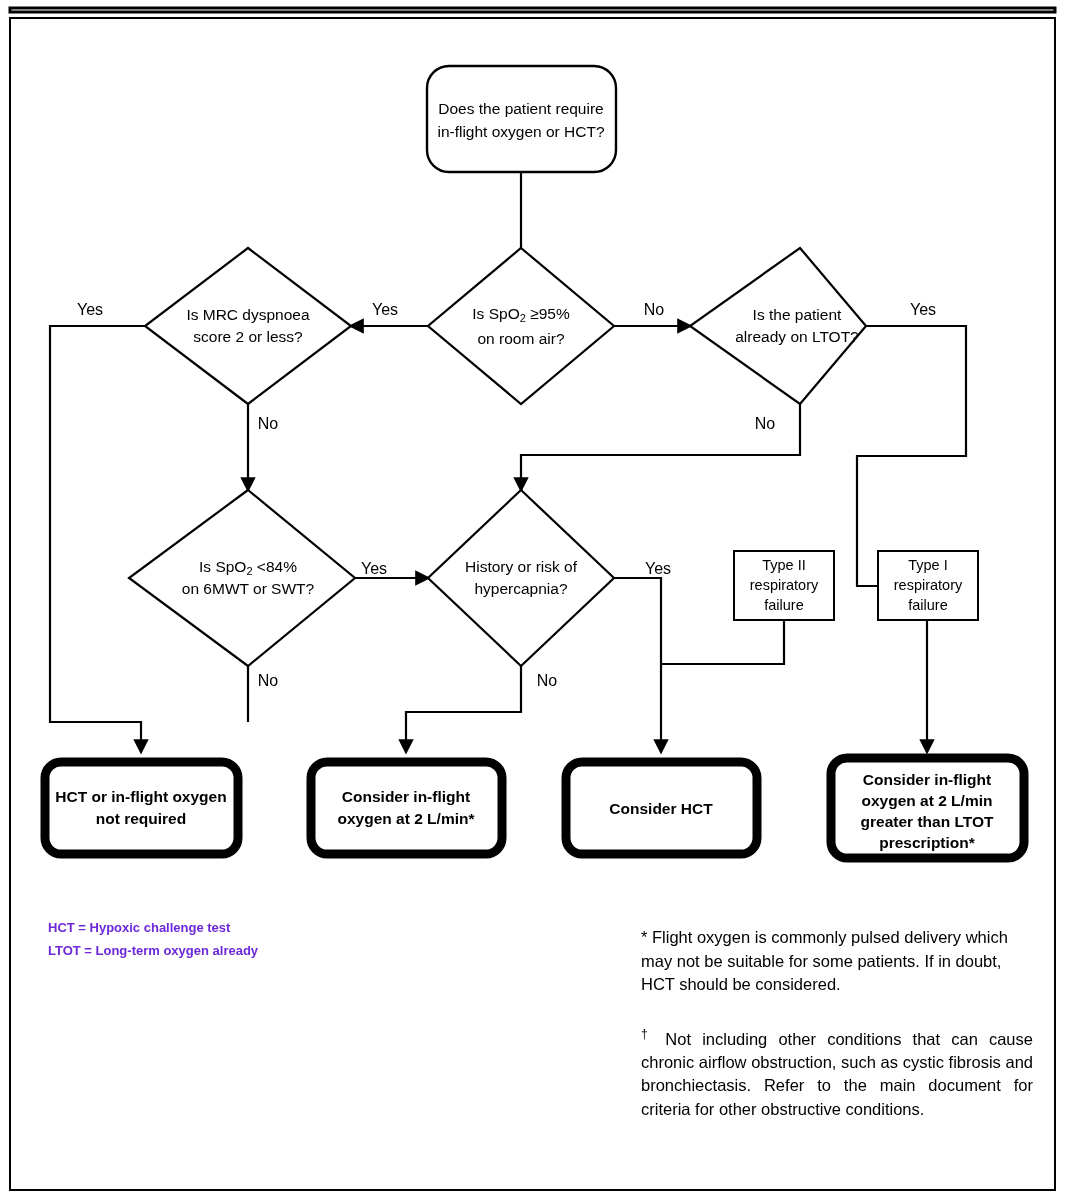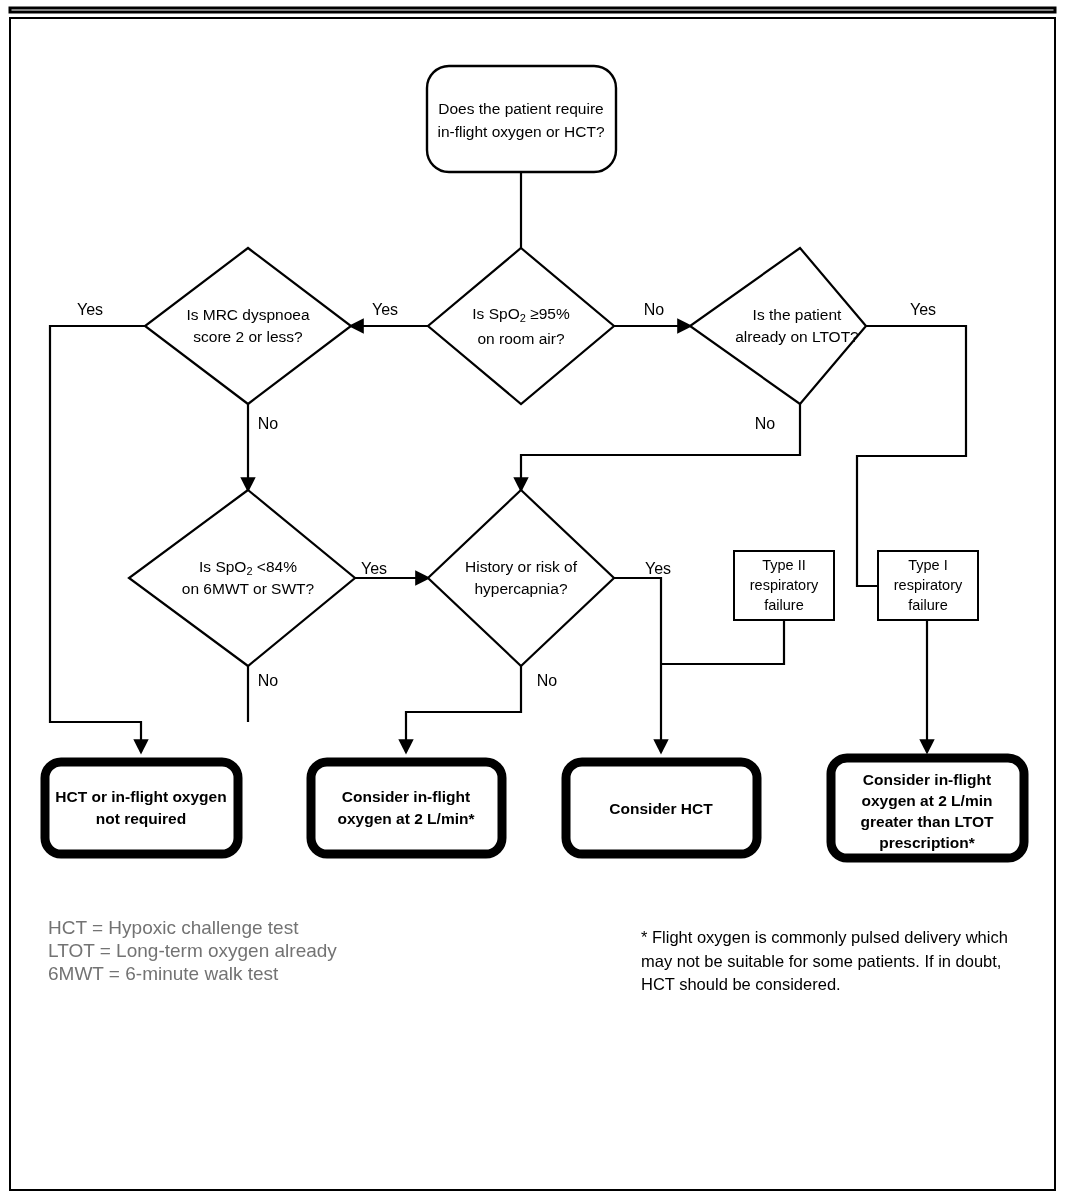--- a/index.html
+++ b/index.html
@@ -92,24 +92,25 @@
     stroke-width: 3;
   }
   .legend-block {
     position: absolute;
     left: 48px;
     top: 916px;
     width: 430px;
   }
   .legend-line {
     font-family: "Liberation Sans", sans-serif;
-    font-size: 19px;
-    color: #737373;
+    font-size: 13px;
+    color: #6d28d9;
     line-height: 23px;
     white-space: pre;
+    font-weight: bold;
   }
   .notes-block {
     position: absolute;
     left: 641px;
     top: 926px;
     width: 392px;
   }
   .note-para {
     font-family: "Liberation Sans", sans-serif;
     font-size: 16.5px;
@@ -250,20 +251,20 @@
     <text class="edge-label" x="765" y="425">No</text>
     <text class="edge-label" x="374" y="570">Yes</text>
     <text class="edge-label" x="268" y="682">No</text>
     <text class="edge-label" x="658" y="570">Yes</text>
     <text class="edge-label" x="547" y="682">No</text>
   </svg>
 
   <div class="legend-block">
     <div class="legend-line">HCT = Hypoxic challenge test</div>
     <div class="legend-line">LTOT = Long-term oxygen already</div>
-    <div class="legend-line">6MWT = 6-minute walk test</div>
   </div>
 
   <div class="notes-block">
     <p class="note-para first">* Flight oxygen is commonly pulsed delivery which may not be suitable for some patients. If in doubt, HCT should be considered.</p>
+    <p class="note-para"><span class="dagger">†</span><span> Not including other conditions that can cause chronic airflow obstruction, such as cystic fibrosis and bronchiectasis. Refer to the main document for criteria for other obstructive conditions.</span></p>
   </div>
 
 </div>
 
 </body></html>

